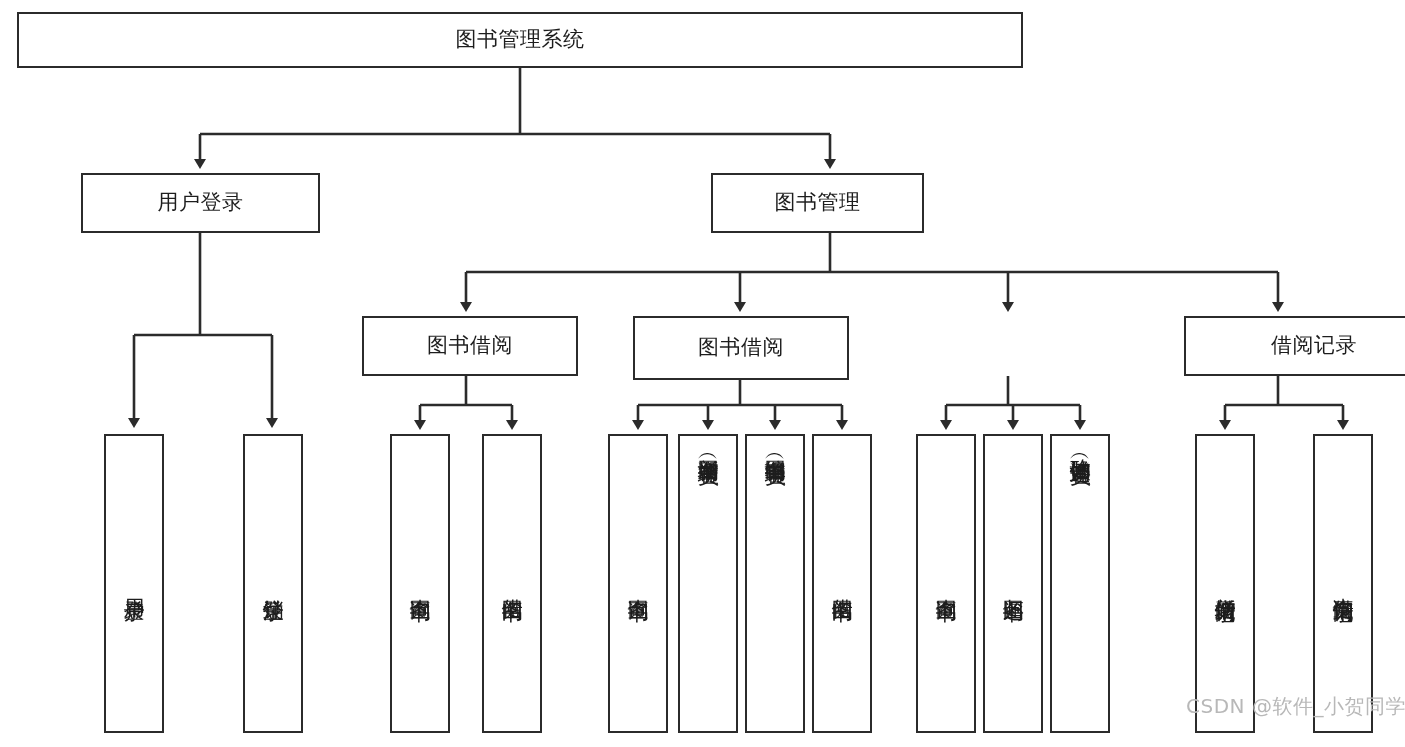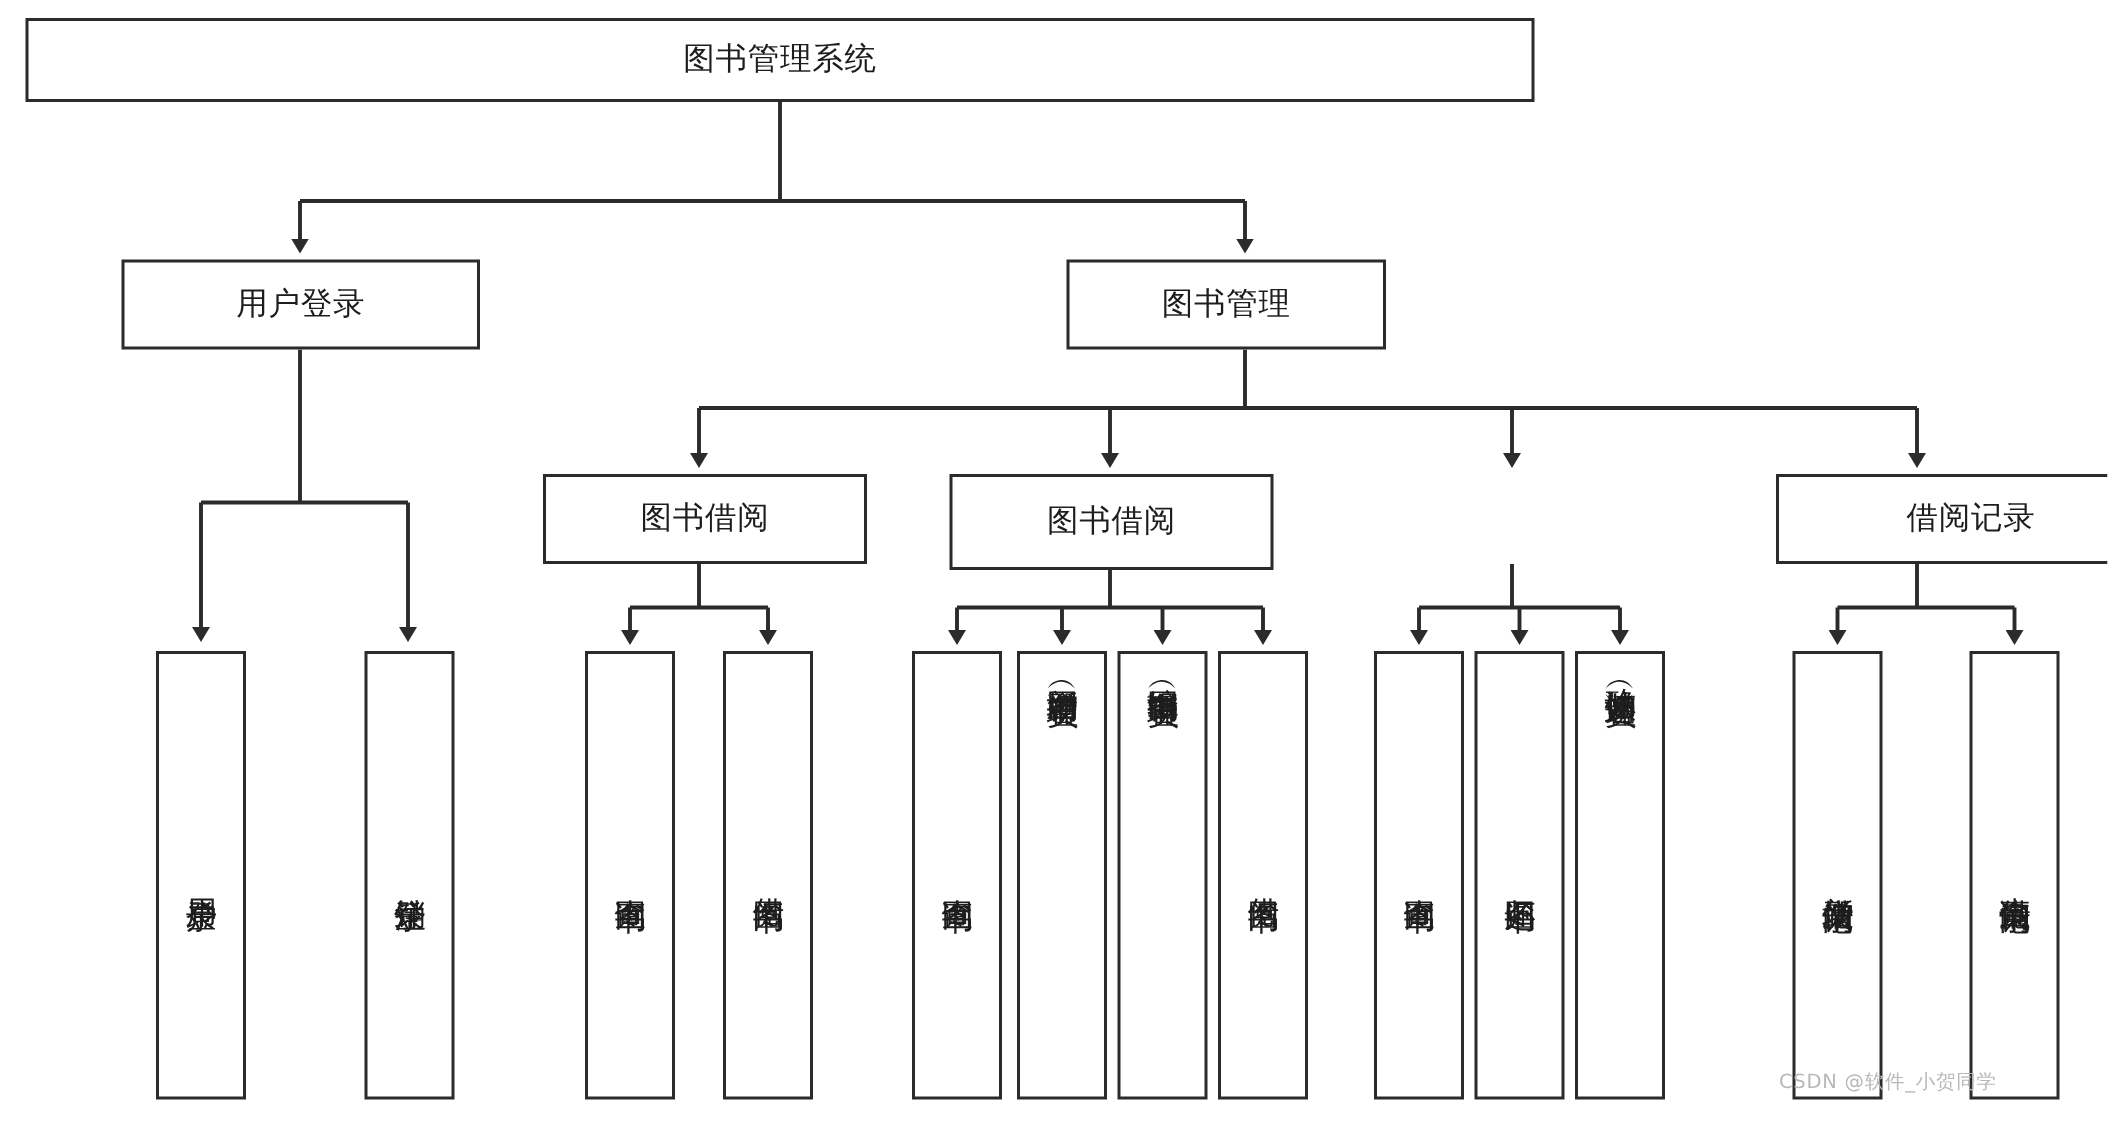--- a/index.html
+++ b/index.html
@@ -52,22 +52,22 @@
   }
   .node.vert.align-top {
     align-items: flex-start;
   }
   .node.vert.align-mid {
     align-items: center;
   }
   .watermark {
     position: absolute;
     left: 1186px;
-    top: 712px;
-    font-size: 13px;
+    top: 693px;
+    font-size: 20px;
     color: #b8b8b8;
     letter-spacing: 0.5px;
     white-space: nowrap;
     z-index: 5;
     font-family: "DejaVu Sans", "Liberation Sans", sans-serif;
   }
 </style>
 </head>
 <body>
 

